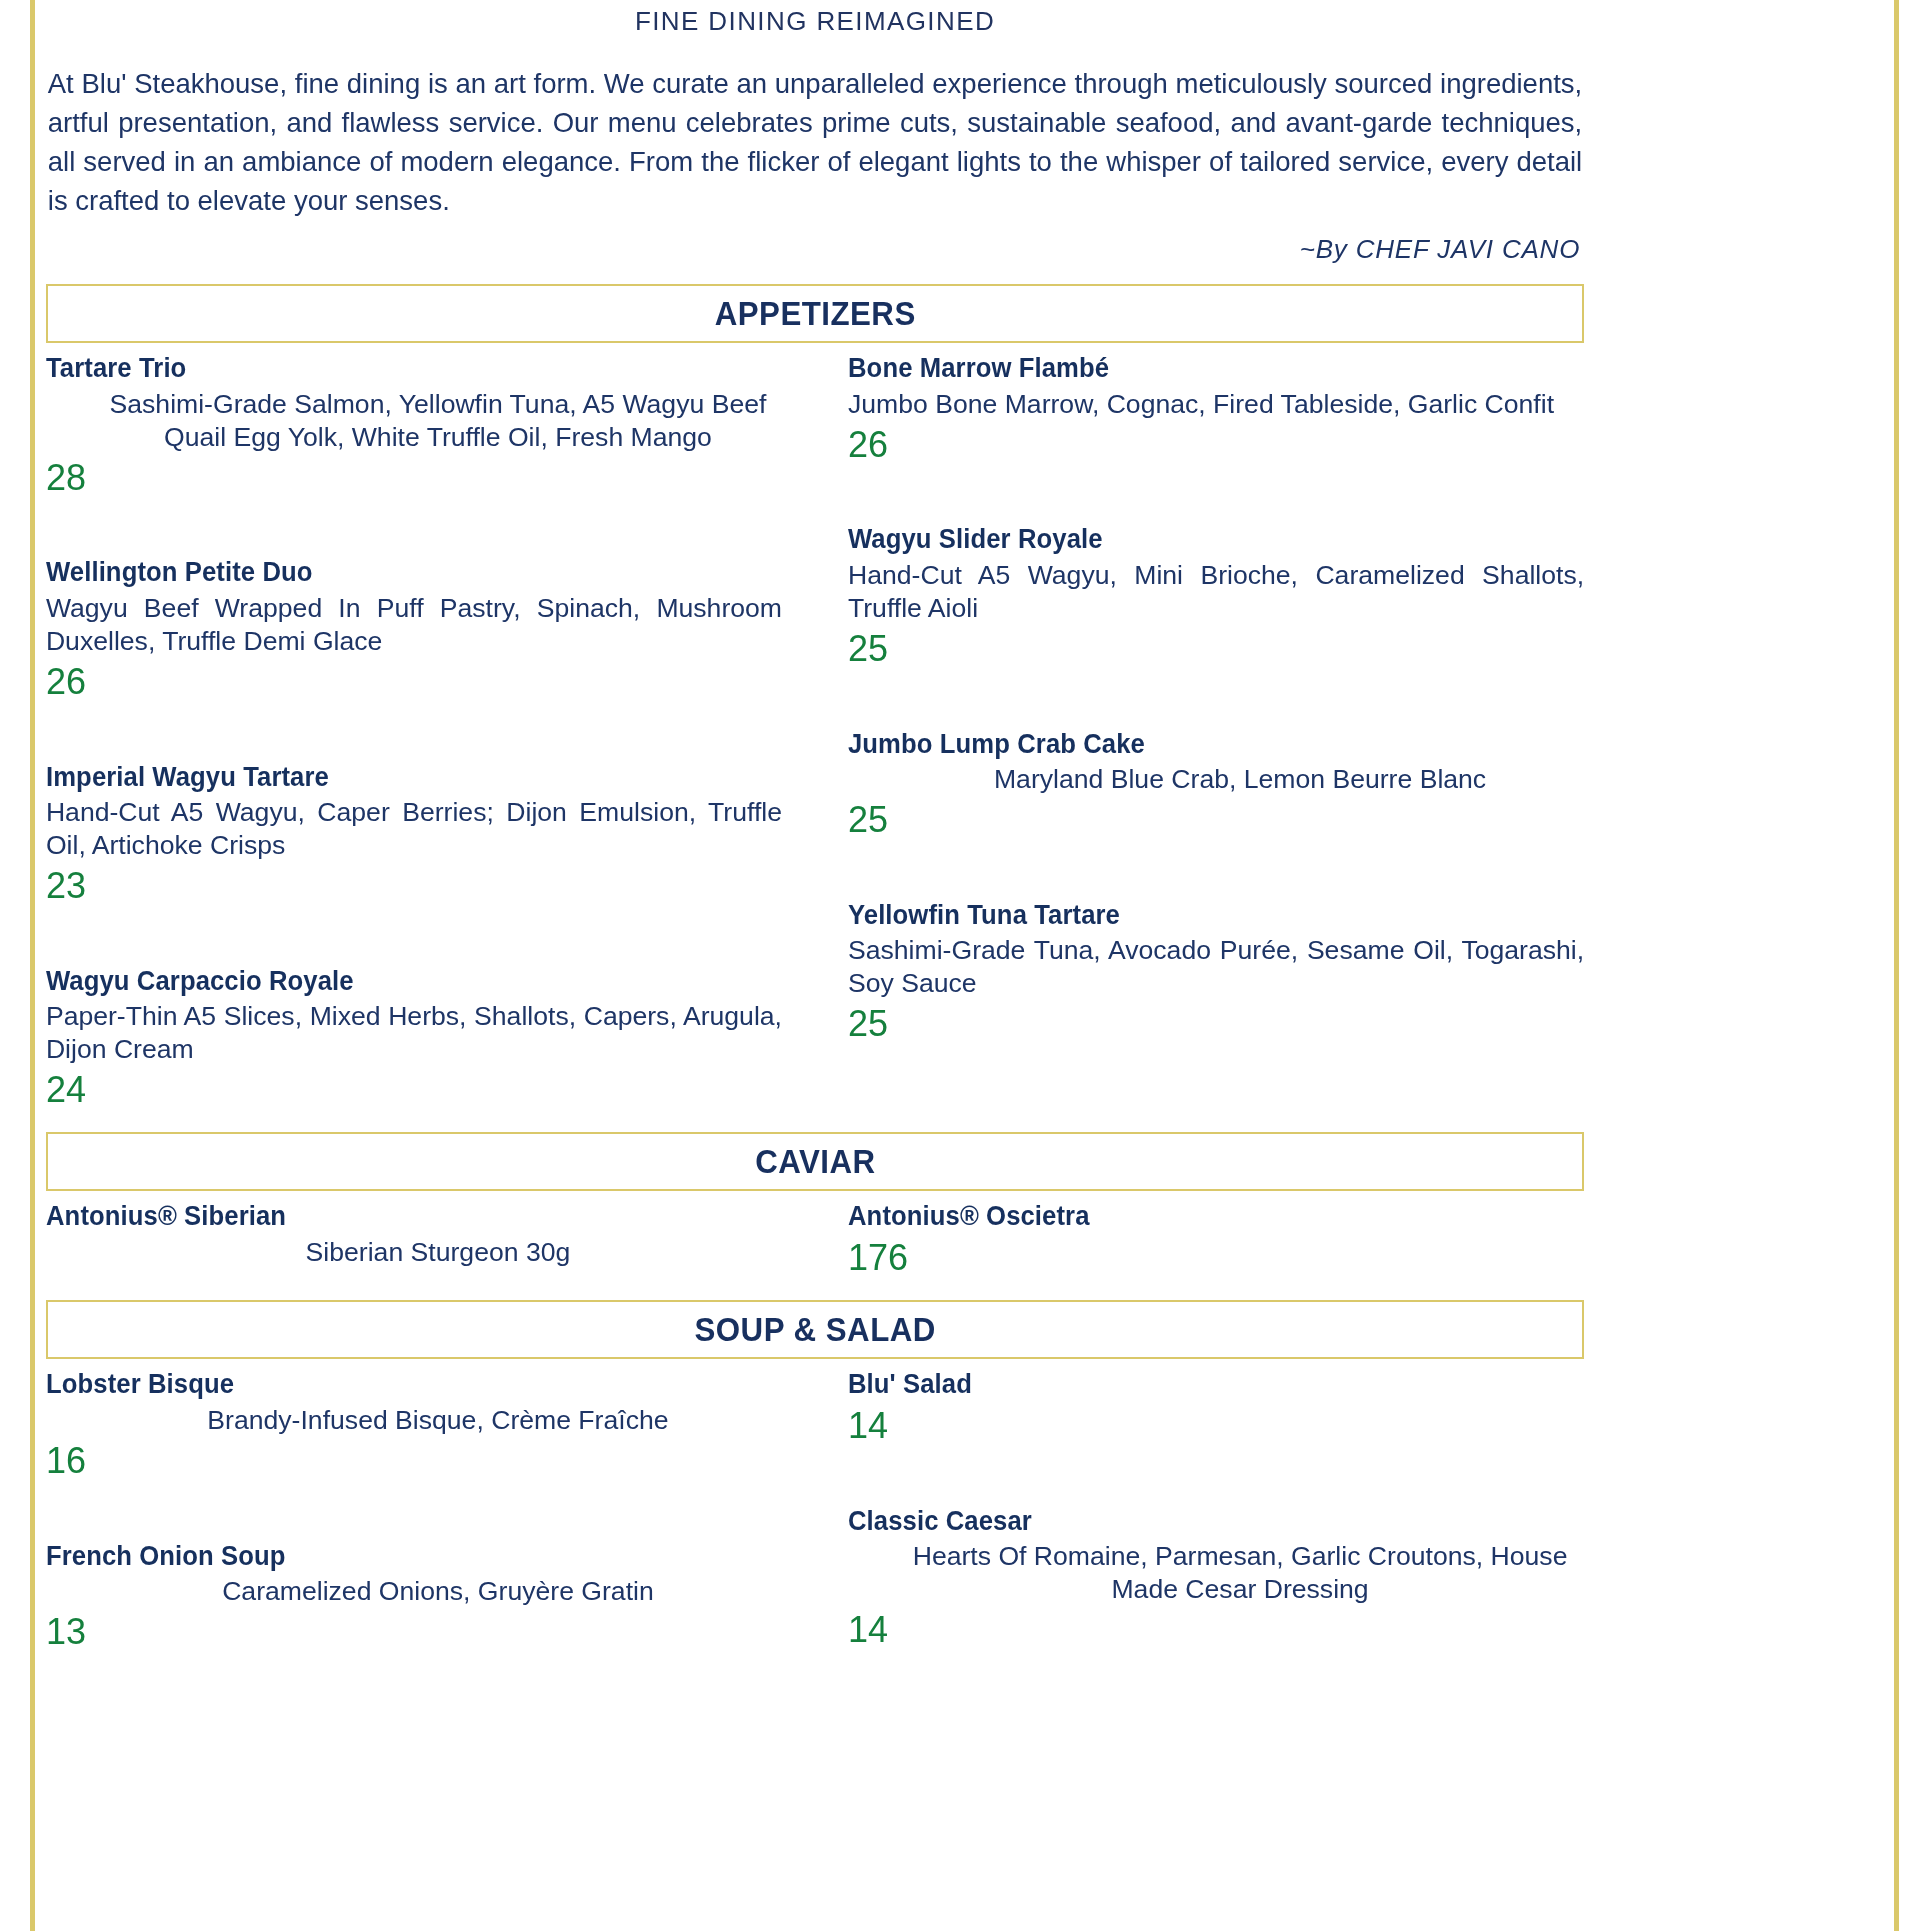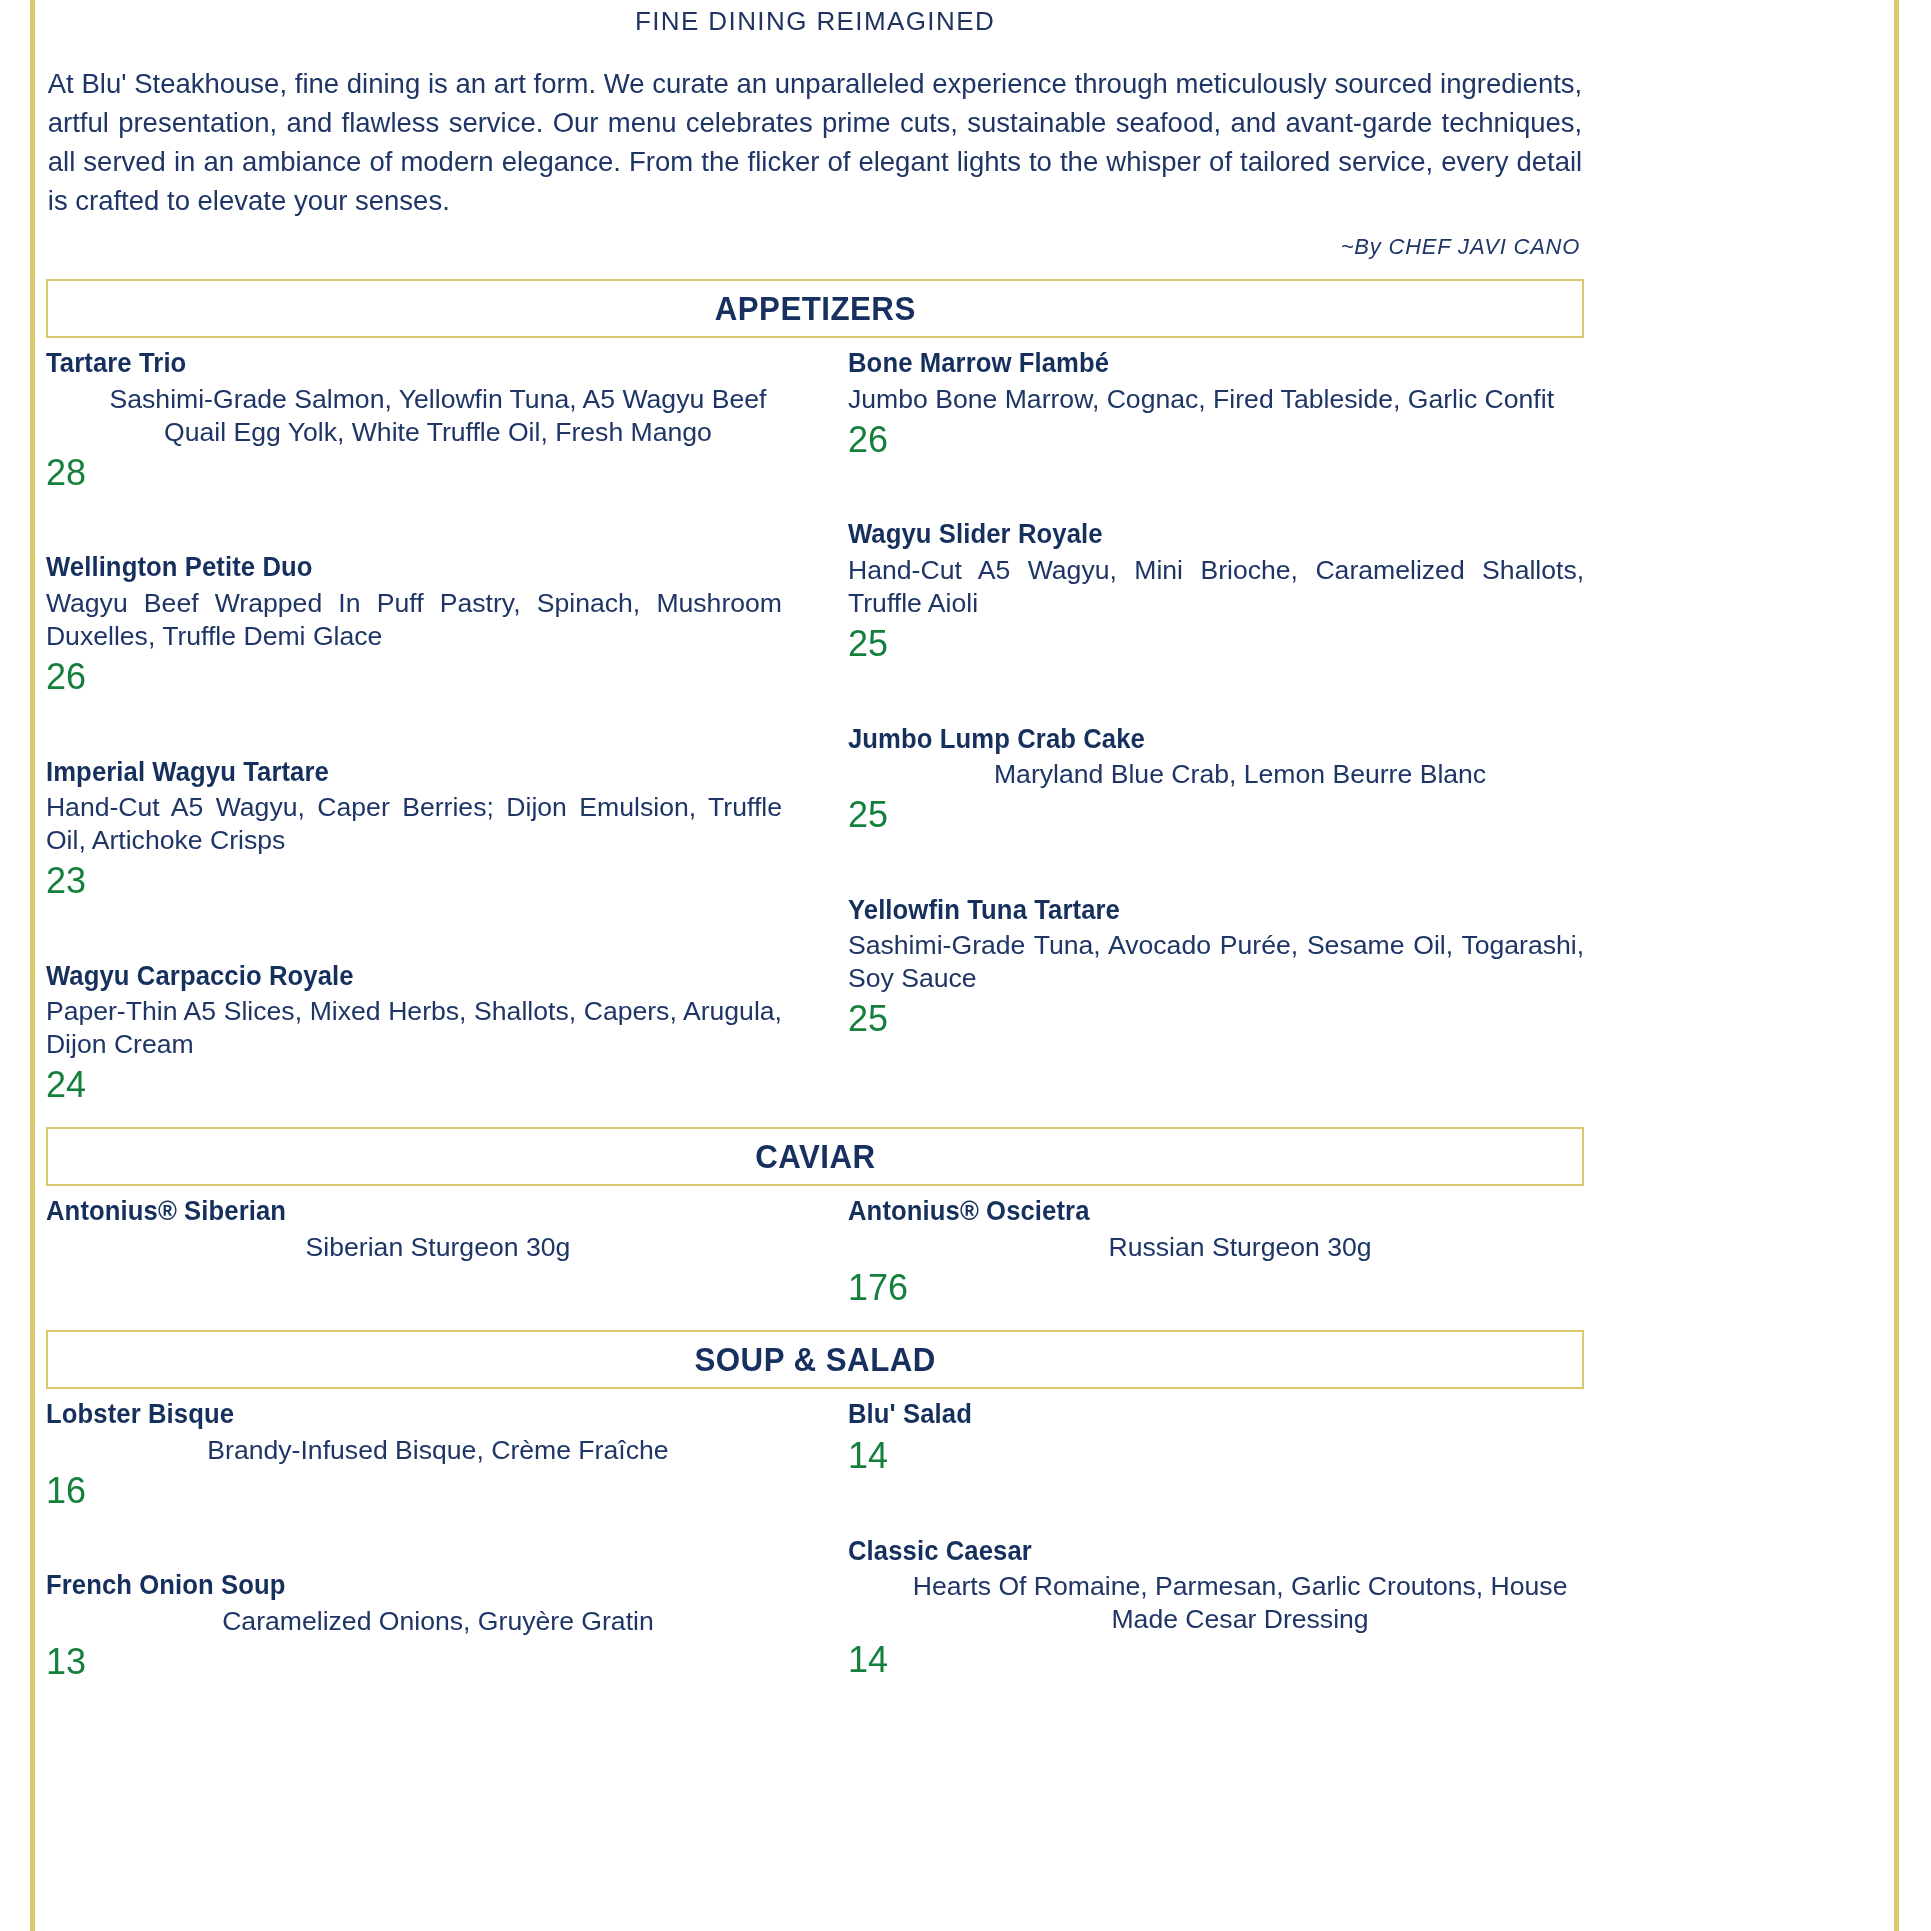--- a/index.html
+++ b/index.html
@@ -57,21 +57,21 @@
   .intro {
     font-size: 27.5px;
     line-height: 1.42;
     text-align: justify;
     color: #1e3566;
     margin-top: 27px;
     padding: 0 1.9px;
   }
   .byline {
     font-style: italic;
-    font-size: 22px;
+    font-size: 26px;
     letter-spacing: 0.8px;
     text-align: right;
     color: #1e3566;
     margin-top: 13.5px;
     padding-right: 3.9px;
   }
 
   
   .section-bar {
     border: 2.4px solid #dac86a;
@@ -216,21 +216,20 @@
     <div class="cols">
       <div class="col">
         <div class="item">
           <div class="item-name">Antonius® Siberian</div>
           <div class="item-desc nojustify">Siberian Sturgeon 30g</div>
         </div>
       </div>
       <div class="col">
         <div class="item">
           <div class="item-name">Antonius® Oscietra</div>
-          <div class="item-desc nojustify">Russian Sturgeon 30g</div>
           <div class="item-price">176</div>
         </div>
       </div>
     </div>
 
     <div class="section-bar">
       <div class="section-title">SOUP &amp; SALAD</div>
     </div>
     <div class="cols">
       <div class="col">

